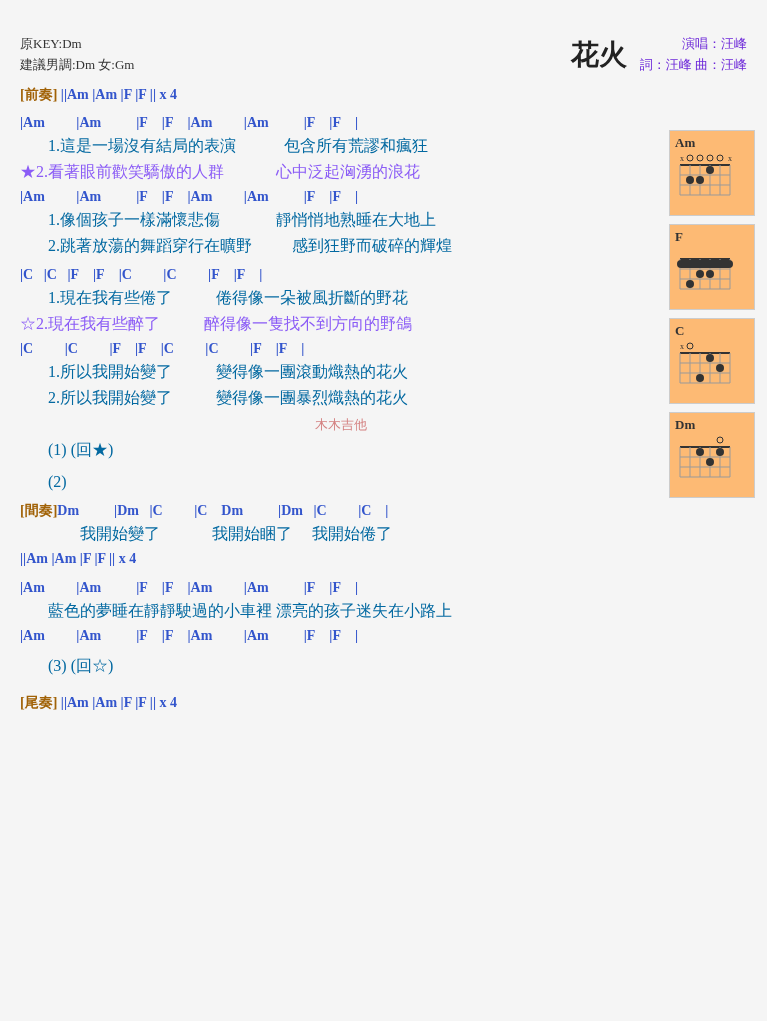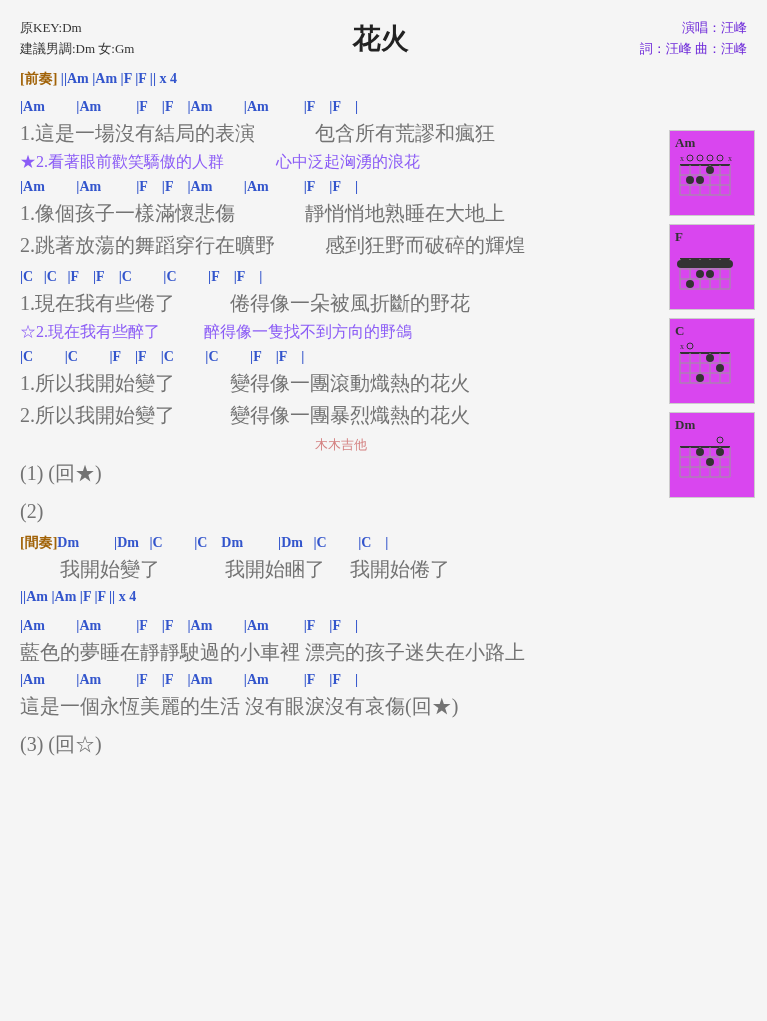--- a/index.html
+++ b/index.html
@@ -7,60 +7,60 @@
       font-family: 'SimSun', 'Microsoft YaHei', serif;
       background: #f0f0f0;
       display: flex;
       justify-content: center;
       align-items: flex-start;
     }
     .page {
       width: 767px;
       min-height: 1021px;
       background: #f5f5f5;
-      padding: 18px 20px 20px 20px;
+      padding: 34px 20px 20px 20px;
       position: relative;
     }
     .header {
       display: flex;
       justify-content: space-between;
       align-items: flex-start;
       margin-bottom: 10px;
     }
     .key-info {
       font-size: 13px;
       color: #333;
       line-height: 1.6;
     }
     .song-title {
       font-size: 28px;
       font-weight: bold;
       color: #222;
-      text-align: center;
+      text-align: right;
       flex: 1;
       margin-top: 2px;
     }
     .artist-info {
       font-size: 13px;
       color: #6d28d9;
       text-align: right;
       line-height: 1.6;
       min-width: 120px;
     }
     .chord-diagrams {
       position: absolute;
       right: 12px;
       top: 130px;
       display: flex;
       flex-direction: column;
       gap: 8px;
     }
     .chord-diagram {
       width: 86px;
-      background: #d946ef;
+      background: #fdba74;
       border: 1px solid #ccc;
       padding: 4px 5px 5px 5px;
       font-size: 11px;
     }
     .chord-diagram .chord-name {
       font-size: 13px;
       font-weight: bold;
       color: #333;
       margin-bottom: 2px;
     }
@@ -68,24 +68,25 @@
       margin-bottom: 6px;
     }
     .chord-line {
       font-size: 14px;
       color: #3355cc;
       font-weight: 600;
       margin-bottom: 1px;
       line-height: 1.5;
     }
     .lyric-line {
-      font-size: 20px;
-      color: #737373;
+      font-size: 16px;
+      color: #0369a1;
       line-height: 1.5;
       margin-bottom: 2px;
+      margin-left: 28px;
     }
     .star-line {
       font-size: 16px;
       color: #8b5cf6;
       line-height: 1.5;
       margin-bottom: 2px;
     }
     .section-label {
       color: #a16207;
       font-size: 14px;
@@ -286,25 +287,30 @@
       <div class="lyric-line">&nbsp;&nbsp;&nbsp;&nbsp;&nbsp;&nbsp;&nbsp;&nbsp;我開始變了&nbsp;&nbsp;&nbsp;&nbsp;&nbsp;&nbsp;&nbsp;&nbsp;&nbsp;&nbsp;&nbsp;&nbsp;&nbsp;我開始睏了&nbsp;&nbsp;&nbsp;&nbsp;&nbsp;我開始倦了</div>
       <div class="chord-line">||Am  |Am  |F    |F    || x 4</div>
     </div>
 
     <div style="margin: 8px 0;"></div>
 
     <div class="section">
       <div class="chord-line">|Am&nbsp;&nbsp;&nbsp;&nbsp;&nbsp;&nbsp;&nbsp;&nbsp;&nbsp;|Am&nbsp;&nbsp;&nbsp;&nbsp;&nbsp;&nbsp;&nbsp;&nbsp;&nbsp;&nbsp;|F&nbsp;&nbsp;&nbsp;&nbsp;|F&nbsp;&nbsp;&nbsp;&nbsp;|Am&nbsp;&nbsp;&nbsp;&nbsp;&nbsp;&nbsp;&nbsp;&nbsp;&nbsp;|Am&nbsp;&nbsp;&nbsp;&nbsp;&nbsp;&nbsp;&nbsp;&nbsp;&nbsp;&nbsp;|F&nbsp;&nbsp;&nbsp;&nbsp;|F&nbsp;&nbsp;&nbsp;&nbsp;|</div>
       <div class="lyric-line">藍色的夢睡在靜靜駛過的小車裡  漂亮的孩子迷失在小路上</div>
       <div class="chord-line">|Am&nbsp;&nbsp;&nbsp;&nbsp;&nbsp;&nbsp;&nbsp;&nbsp;&nbsp;|Am&nbsp;&nbsp;&nbsp;&nbsp;&nbsp;&nbsp;&nbsp;&nbsp;&nbsp;&nbsp;|F&nbsp;&nbsp;&nbsp;&nbsp;|F&nbsp;&nbsp;&nbsp;&nbsp;|Am&nbsp;&nbsp;&nbsp;&nbsp;&nbsp;&nbsp;&nbsp;&nbsp;&nbsp;|Am&nbsp;&nbsp;&nbsp;&nbsp;&nbsp;&nbsp;&nbsp;&nbsp;&nbsp;&nbsp;|F&nbsp;&nbsp;&nbsp;&nbsp;|F&nbsp;&nbsp;&nbsp;&nbsp;|</div>
-      <div class="lyric-line">這是一個永恆美麗的生活              沒有眼淚沒有哀傷(回★)</div>
     </div>
 
     <div style="margin: 8px 0;"></div>
 
     <div class="section">
       <div class="lyric-line">(3) (回☆)</div>
     </div>
 
     <div style="margin: 16px 0;"></div>
 
+    <div class="section">
+      <div class="intro-line">
+        <span class="section-label"><span class="bracket">[尾奏]</span></span>
+        <span class="chords"> ||Am  |Am  |F    |F    || x 4</span>
+      </div>
+    </div>
   </div>
 </div>
 
 </body></html>

